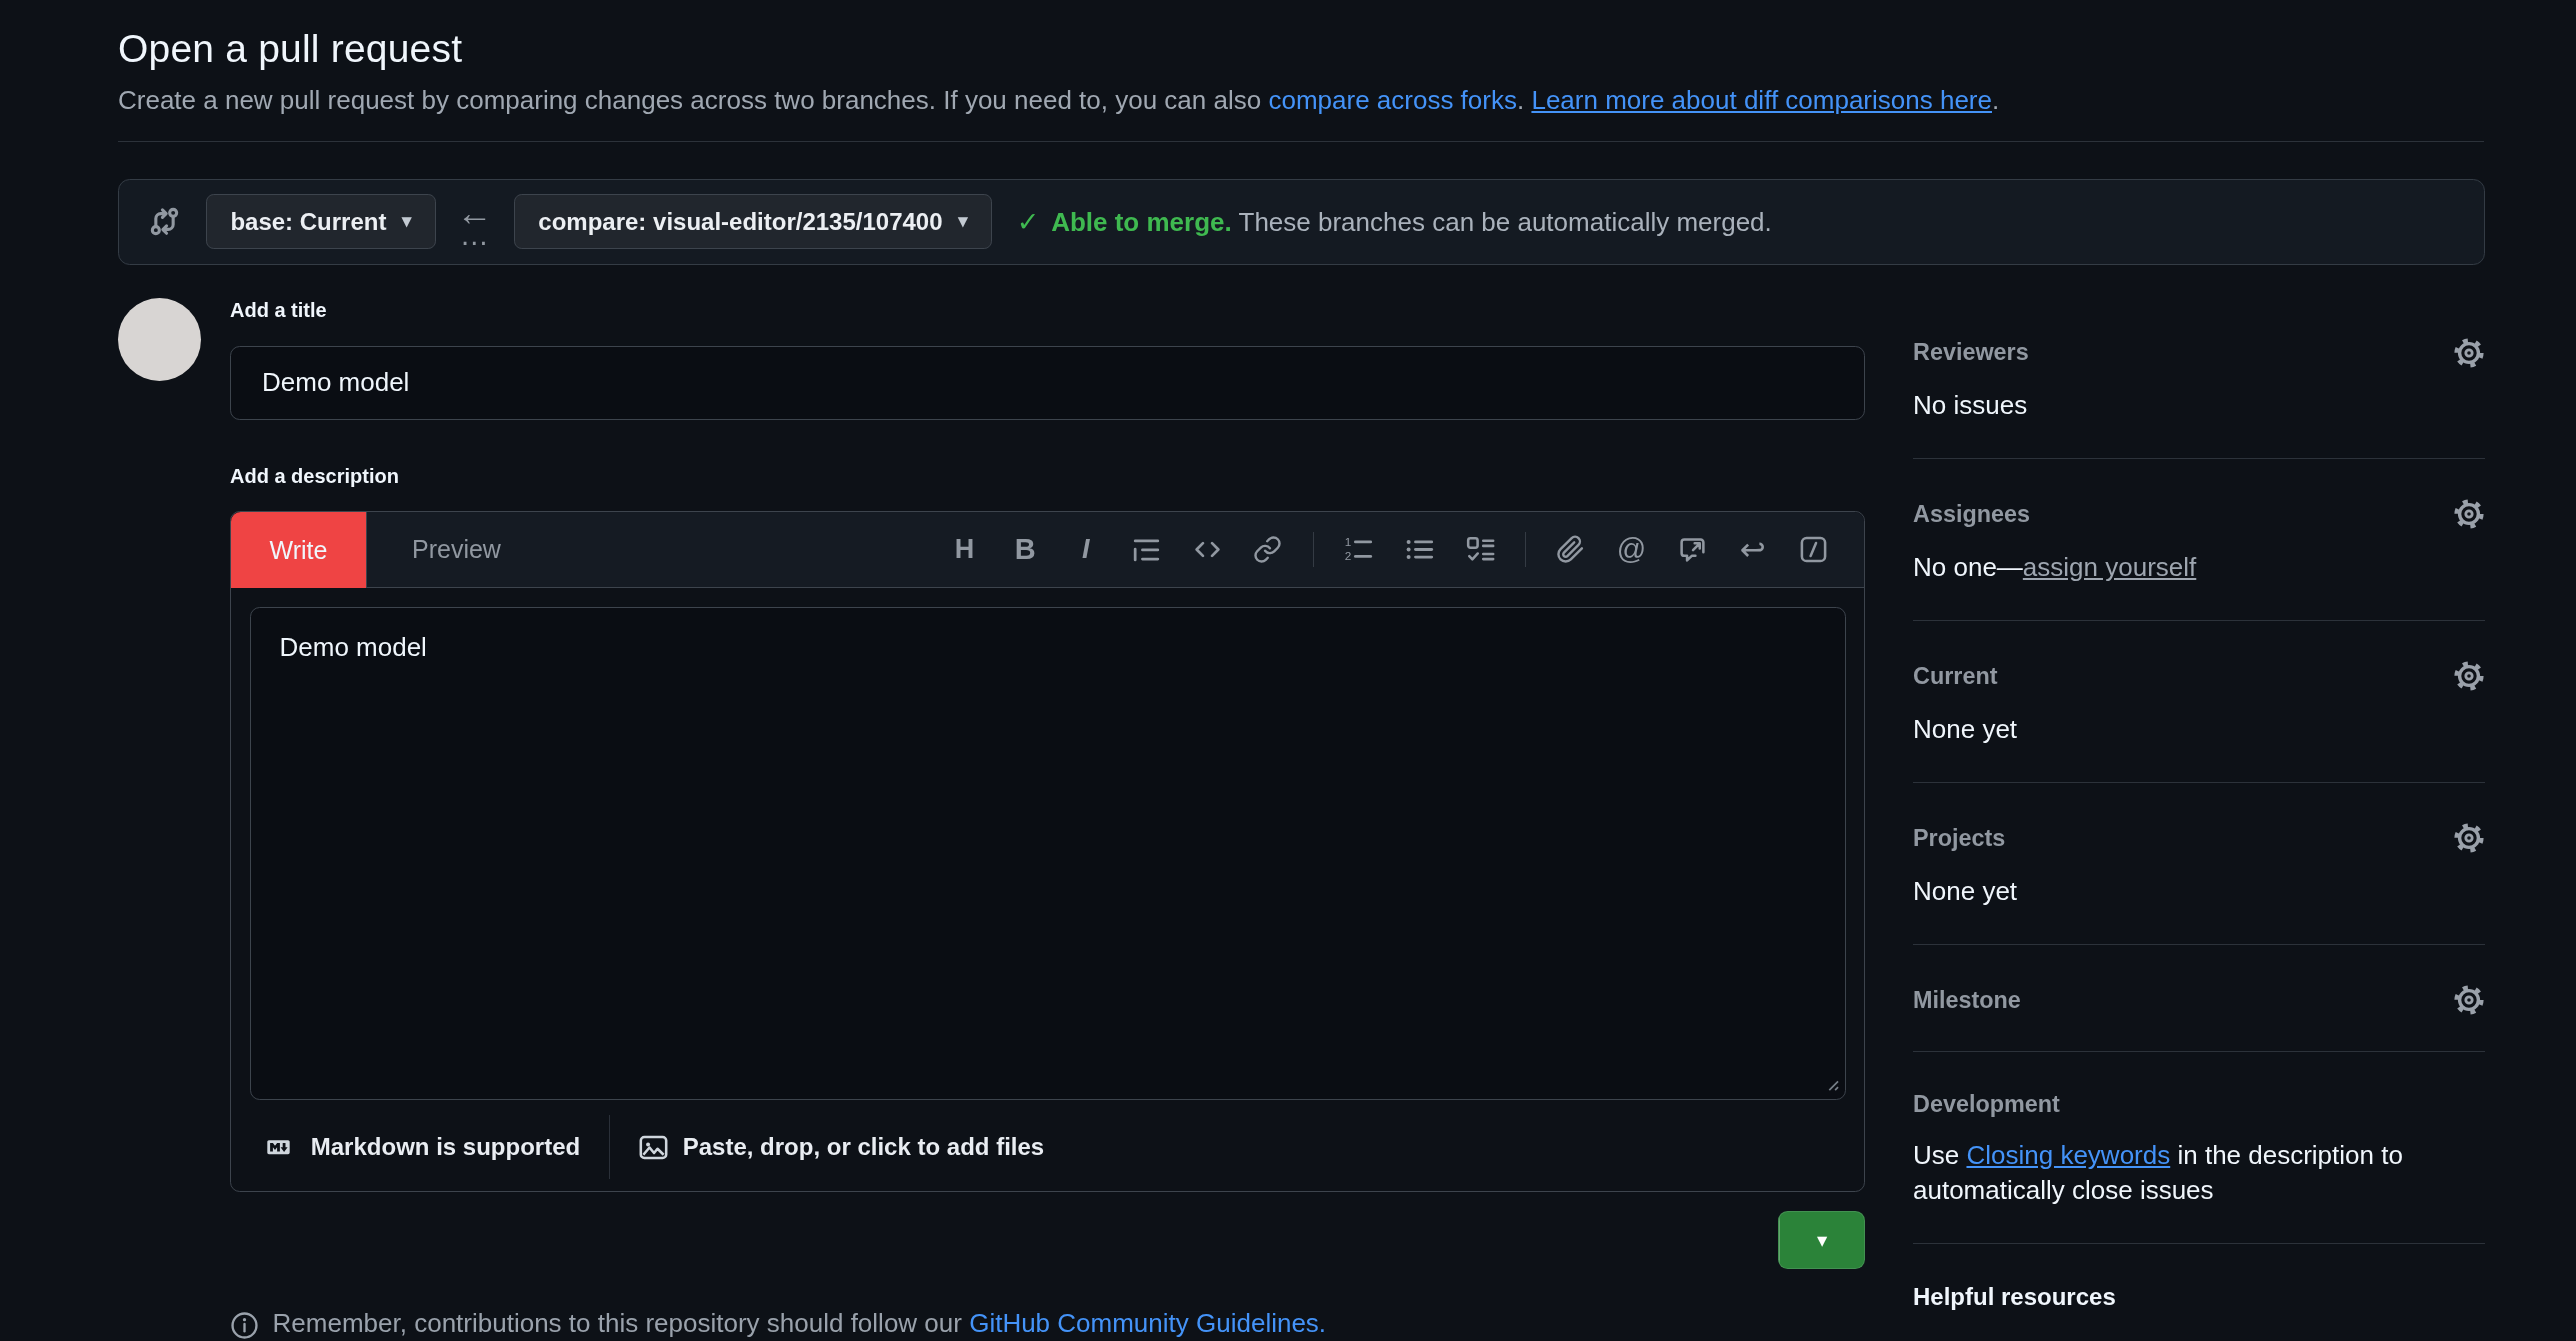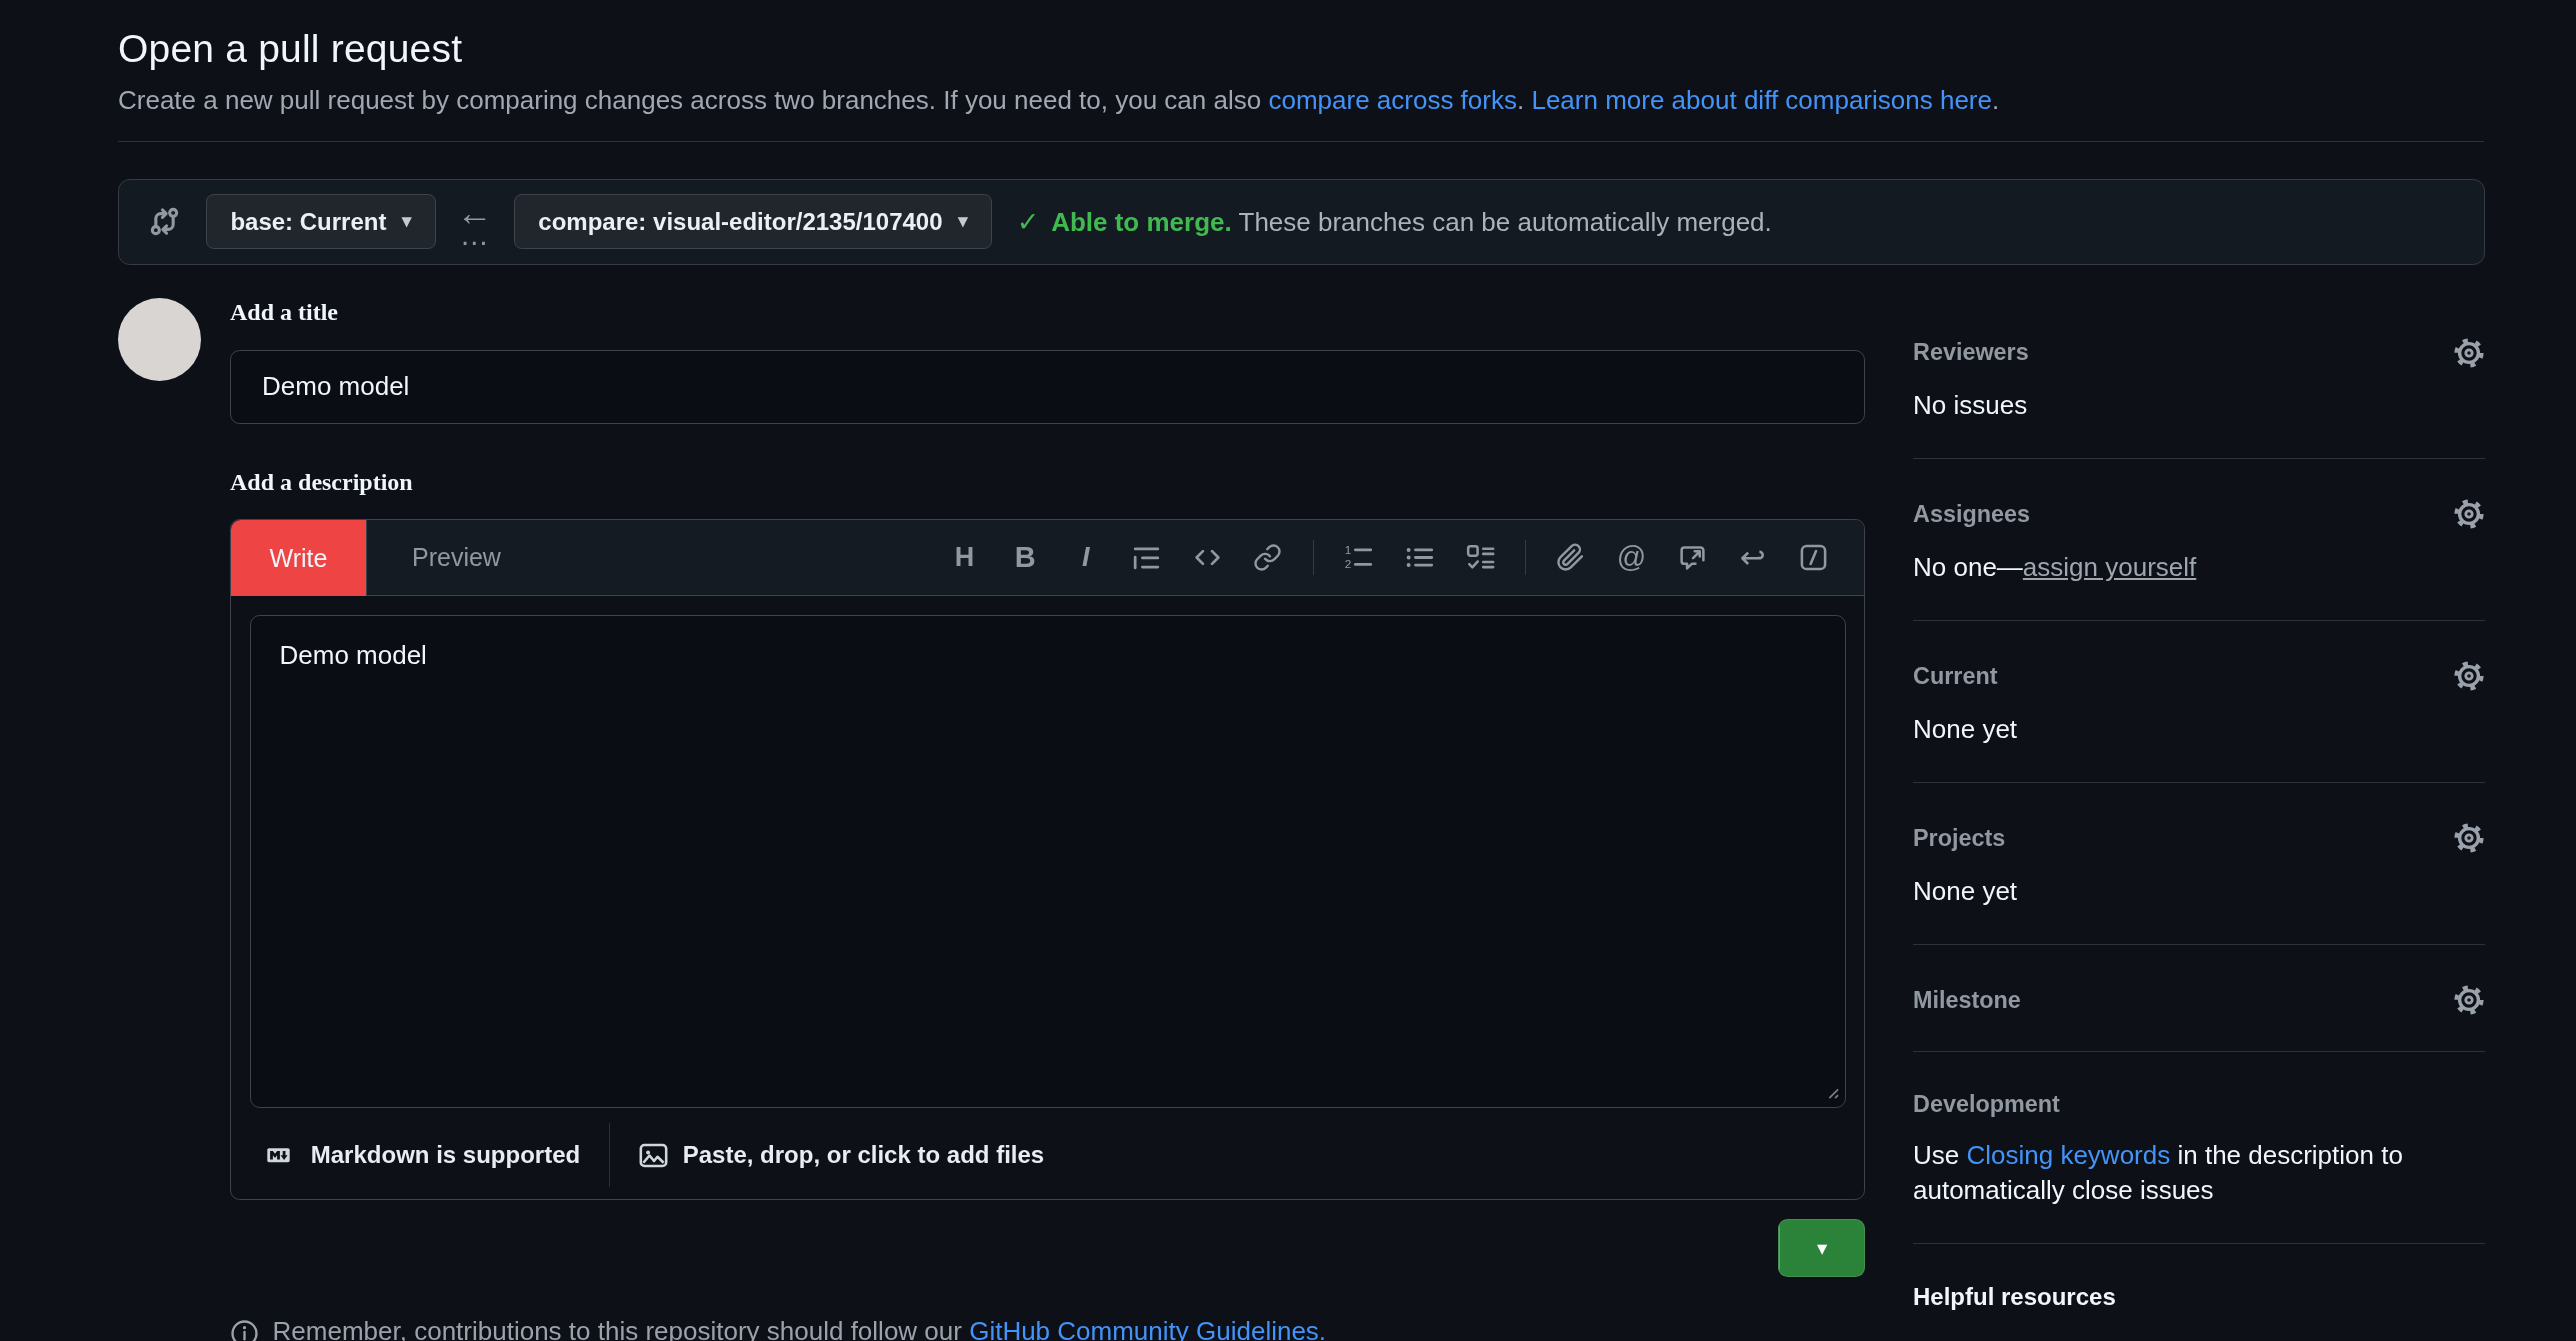--- a/index.html
+++ b/index.html
@@ -3,21 +3,21 @@
 <meta charset="utf-8">
 <style>
   html,body{margin:0;padding:0;}
   body{
     width:2576px;height:1342px;overflow:hidden;position:relative;
     background:#0d1117;color:#f0f6fc;
     font-family:"Liberation Sans",sans-serif;
   }
   a{cursor:pointer;}
   .link{color:#4493f8;text-decoration:none;}
-  .link.u{margin-top:24px;}
+  .link.u{text-decoration:underline;margin-top:24px;}
 
   
   .page-head{margin:27px 92px 0 118px;}
   .page-head h1{font-size:39px;font-weight:400;margin:0 0 13.6px;color:#f0f6fc;letter-spacing:0.2px;}
   .subtitle{font-size:26px;color:#a0a8b2;}
   .head-divider{border-bottom:1px solid #2c323a;margin-top:25px;}
 
   
   .compare-bar{
     margin:37px 91px 0 118px;height:86px;box-sizing:border-box;
@@ -38,21 +38,21 @@
   .merge-check{color:#3fb950;font-size:27px;}
   .merge-bold{color:#3fb950;font-weight:700;}
   .merge-rest{color:#aab2bc;}
 
   
   .content-row{display:flex;margin:33px 92px 0 118px;align-items:flex-start;}
   .avatar-col{width:112px;flex:0 0 112px;}
   .avatar{width:83px;height:83px;border-radius:50%;background:#d8d5d3;}
   .main-col{width:1635px;flex:0 0 1635px;margin-right:48px;}
 
-  .field-label{font-size:24px;font-weight:700;margin:1.9px 0 23.4px;color:#f0f6fc;font-family:Liberation Serif, serif;}
+  .field-label{font-size:20px;font-weight:700;margin:1.9px 0 23.4px;color:#f0f6fc;}
   .title-input{
     width:100%;box-sizing:border-box;height:74px;
     background:#0a0d13;border:1px solid #3d444d;border-radius:9.7px;
     color:#f0f6fc;font-size:26px;padding:0 31px;outline:none;
     font-family:"Liberation Sans",sans-serif;
   }
   .desc-label{margin-top:45px;}
 
   
   .editor{border:1px solid #3d444d;border-radius:9.7px;background:#0d1117;}

